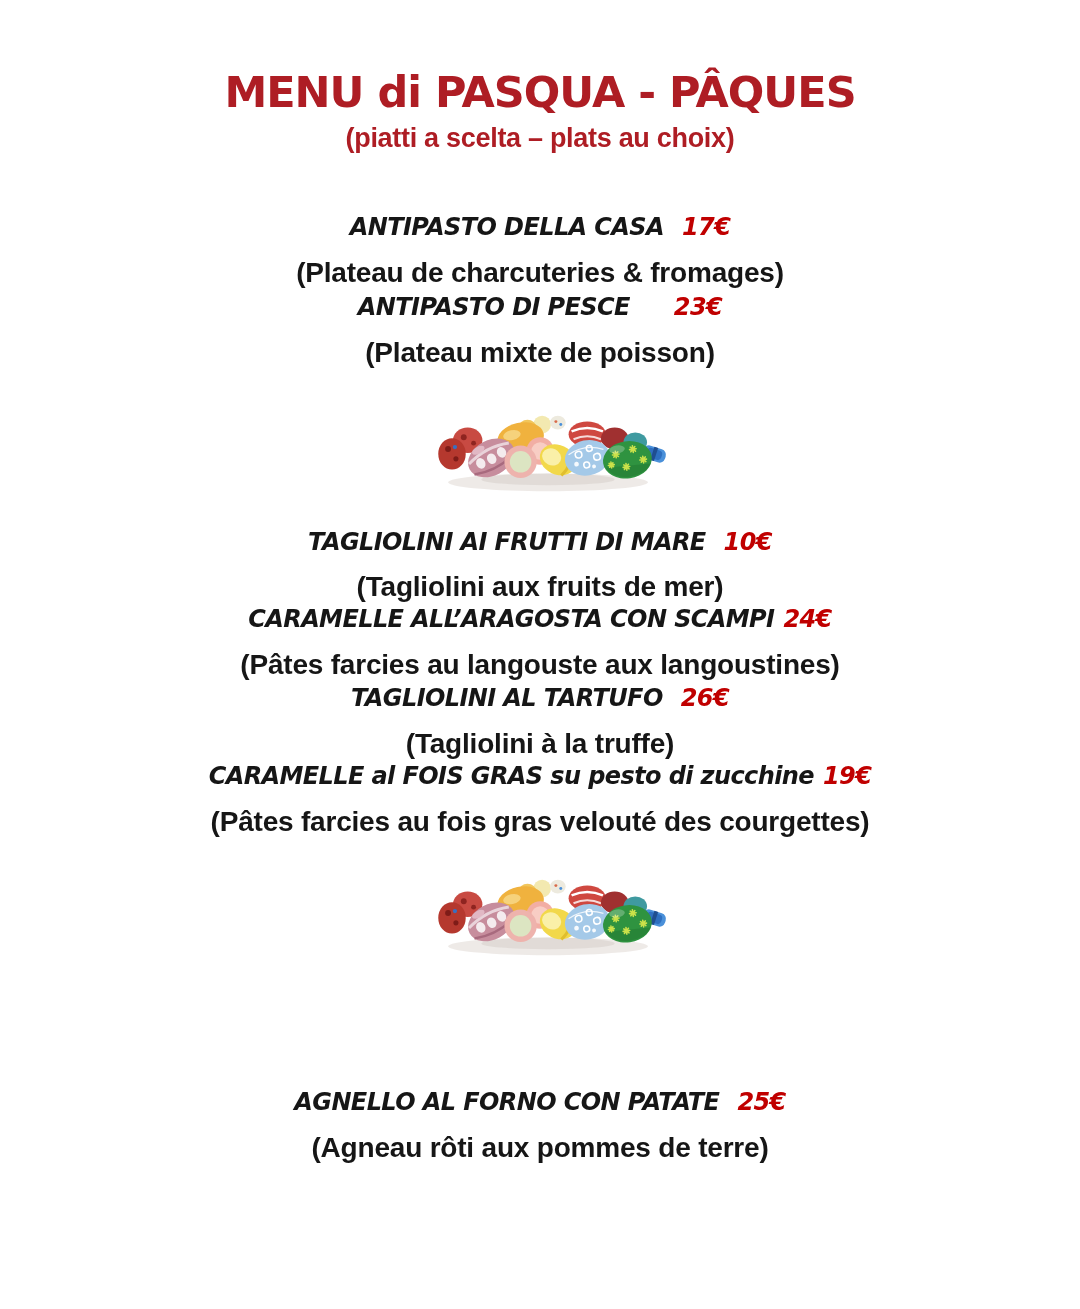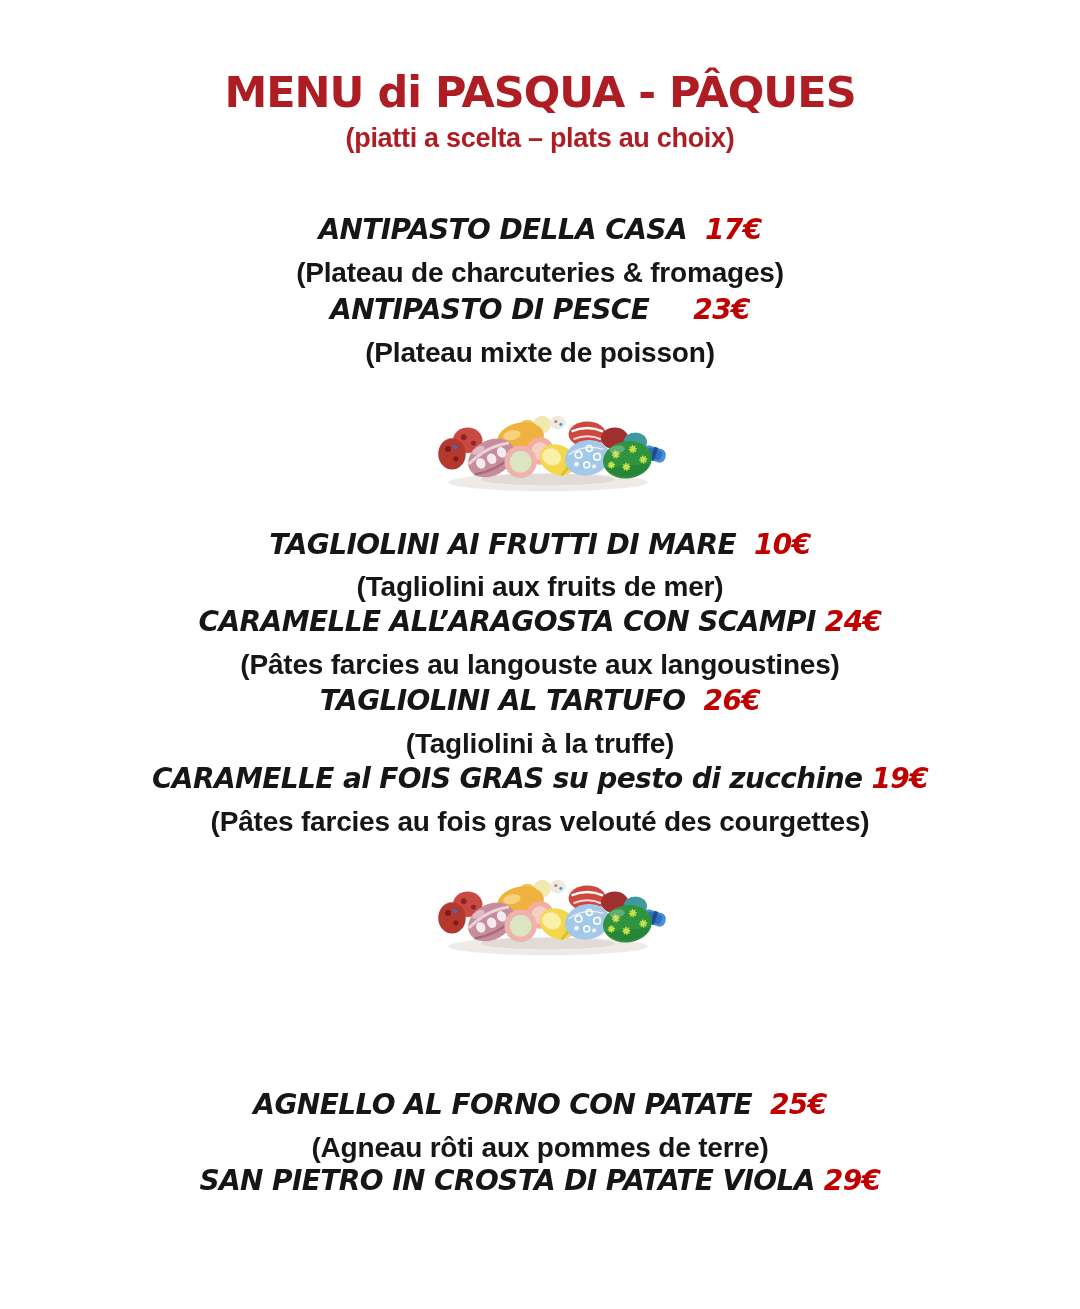--- a/index.html
+++ b/index.html
@@ -32,21 +32,21 @@
   .subtitle{
     font-weight:bold;
     font-size:27px;
     letter-spacing:-0.3px;
     color:var(--title-red);
   }
   .dish{
     font-family:"DejaVu Sans",sans-serif;
     font-style:italic;
     font-weight:bold;
-    font-size:28px;
+    font-size:24px;
     letter-spacing:-0.6px;
     color:var(--ink);
   }
   .dish .price{color:var(--price-red);}
   .gap-sm{margin-left:9px;}
   .gap-md{margin-left:18px;}
   .gap-lg{margin-left:44px;}
   .fr{
     font-weight:bold;
     font-size:28px;
@@ -201,17 +201,14 @@
 
   <svg class="eggs" style="top:866px" viewBox="0 0 240 100" role="img">
     <use href="#easter-eggs-art"></use>
   </svg>
 
   <div class="line dish" style="top:1088px">
     <span>AGNELLO AL FORNO CON PATATE</span><span class="price gap-md">25€</span>
   </div>
   <div class="line fr" style="top:1132px">(Agneau rôti aux pommes de terre)</div>
 
-  <div class="line dish" style="top:1164px">
-    <span>SAN PIETRO IN CROSTA DI PATATE VIOLA</span><span class="price gap-sm">29€</span>
-  </div>
 
 </div>
 
 </body></html>

